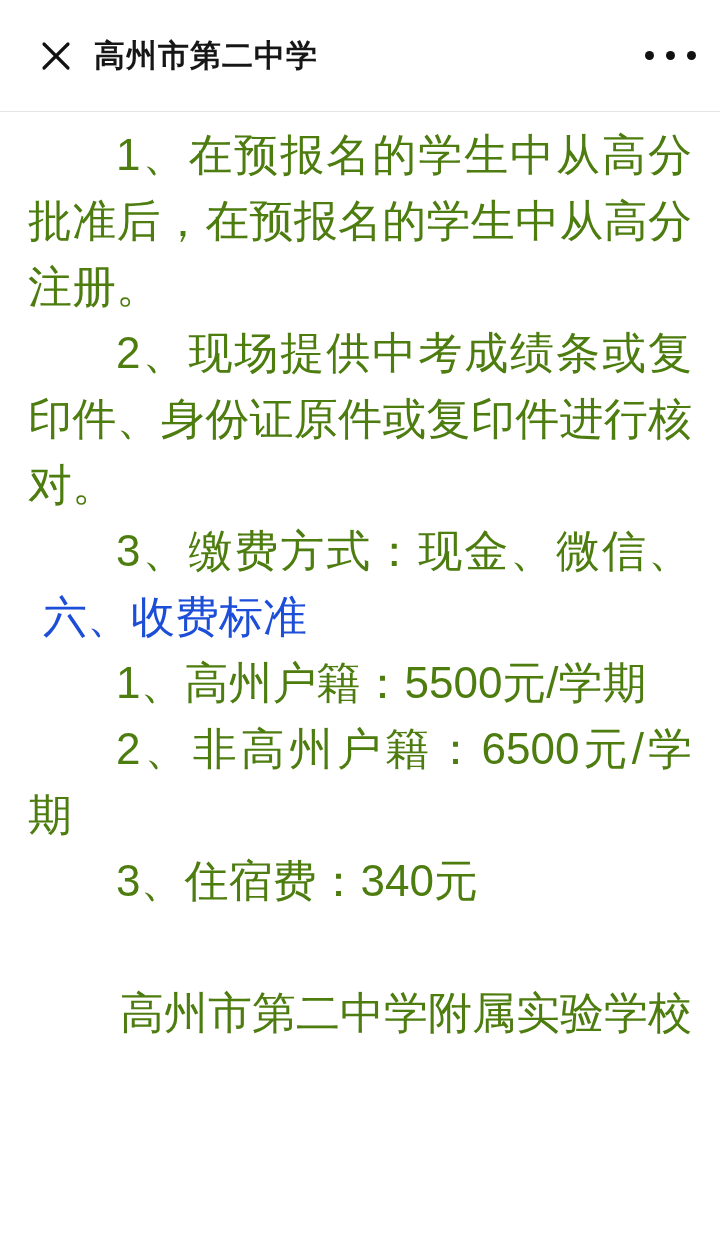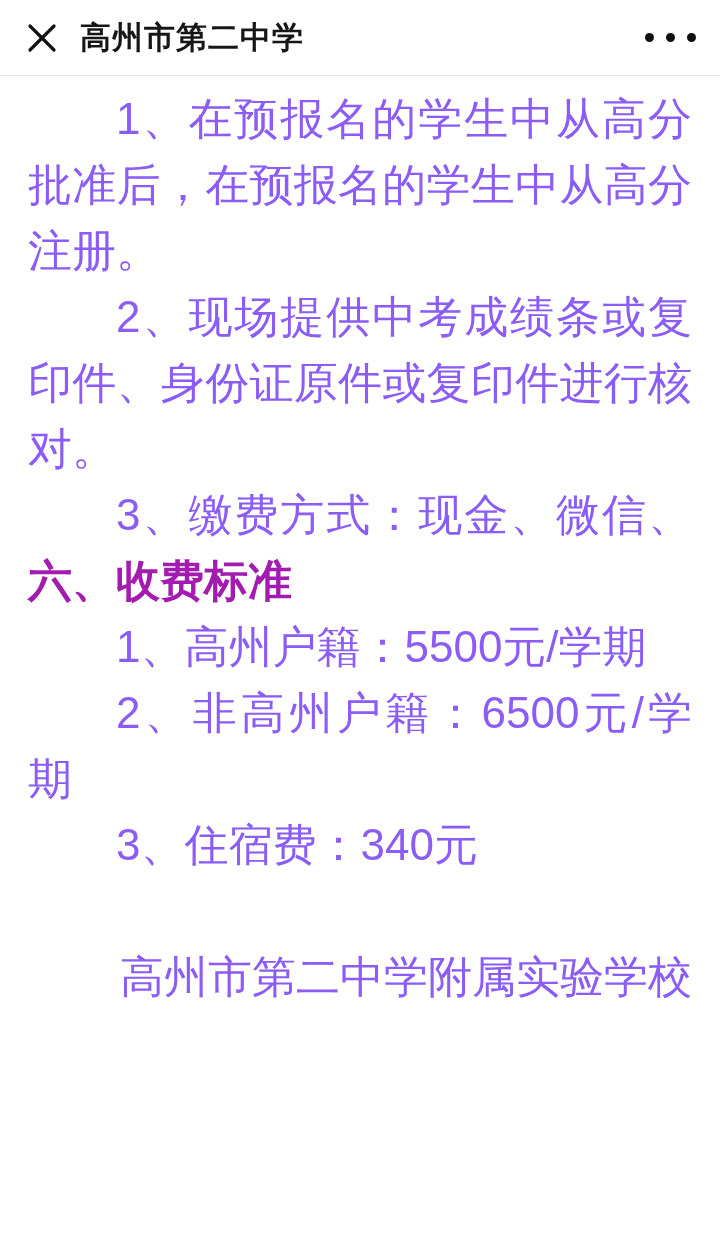--- a/index.html
+++ b/index.html
@@ -7,26 +7,27 @@
     position: relative;
     width: 720px;
     height: 1241px;
     margin: 0 auto;
     background: #ffffff;
     overflow: hidden;
     font-family: "Liberation Sans", "DejaVu Sans", sans-serif;
   }
   
   .titlebar {
-    height: 76px;
+    height: 112px;
     display: flex;
     align-items: center;
     background: #ffffff;
     border-bottom: 1px solid #e6e6e6;
     box-sizing: border-box;
+    padding-left: 14px;
   }
   .close-btn {
     width: 56px;
     height: 56px;
     margin-left: 14px;
     display: flex;
     align-items: center;
     justify-content: center;
     cursor: pointer;
   }
@@ -56,32 +57,32 @@
   }
   
   .article {
     padding: 10px 28px 0 28px;
     color: #303030;
   }
   .line {
     font-size: 44px;
     line-height: 66px;
     min-height: 66px;
-    color: #8b5cf6;
+    color: #4d7c0f;
     text-align: left;
     white-space: nowrap;
     letter-spacing: 0;
   }
   .line.just {
     white-space: normal;
     text-align: justify;
     text-align-last: justify;
   }
   .line.indent { text-indent: 88px; }
-  .line.bold { font-weight: bold; color: #a21caf; }
+  .line.bold { font-weight: normal; color: #1d4ed8; margin-left: 15px; }
   .line.right { text-align-last: right; }
   .line.rpad { padding-right: 54px; }
   .line.blank { height: 66px; }
 </style>
 </head>
 <body>
 
 <div class="screen">
 
   <header class="titlebar">

